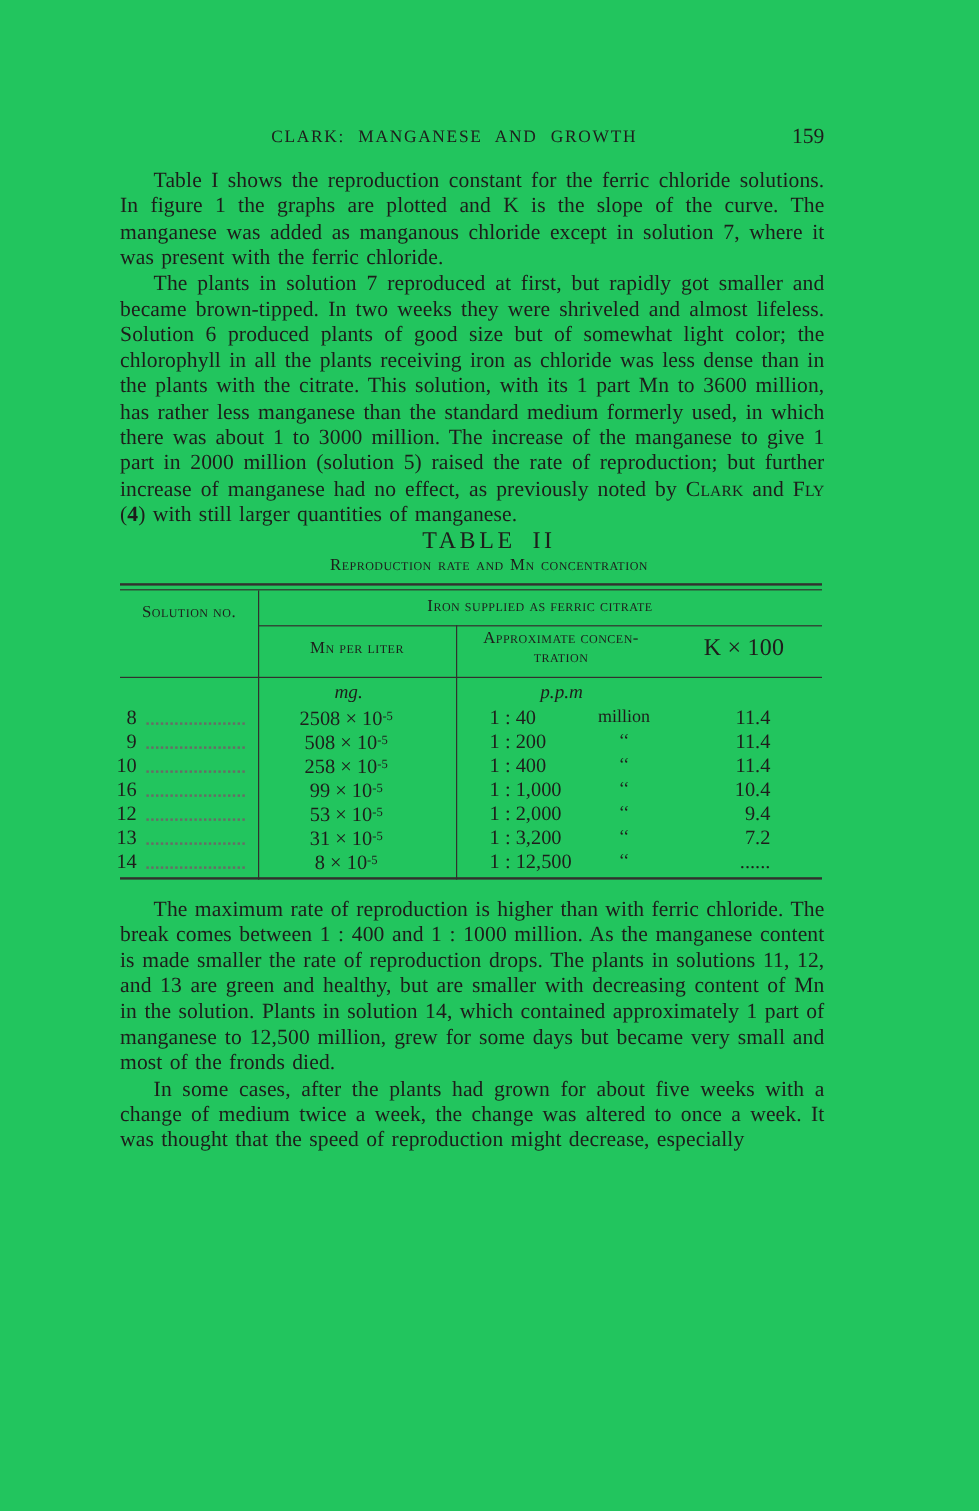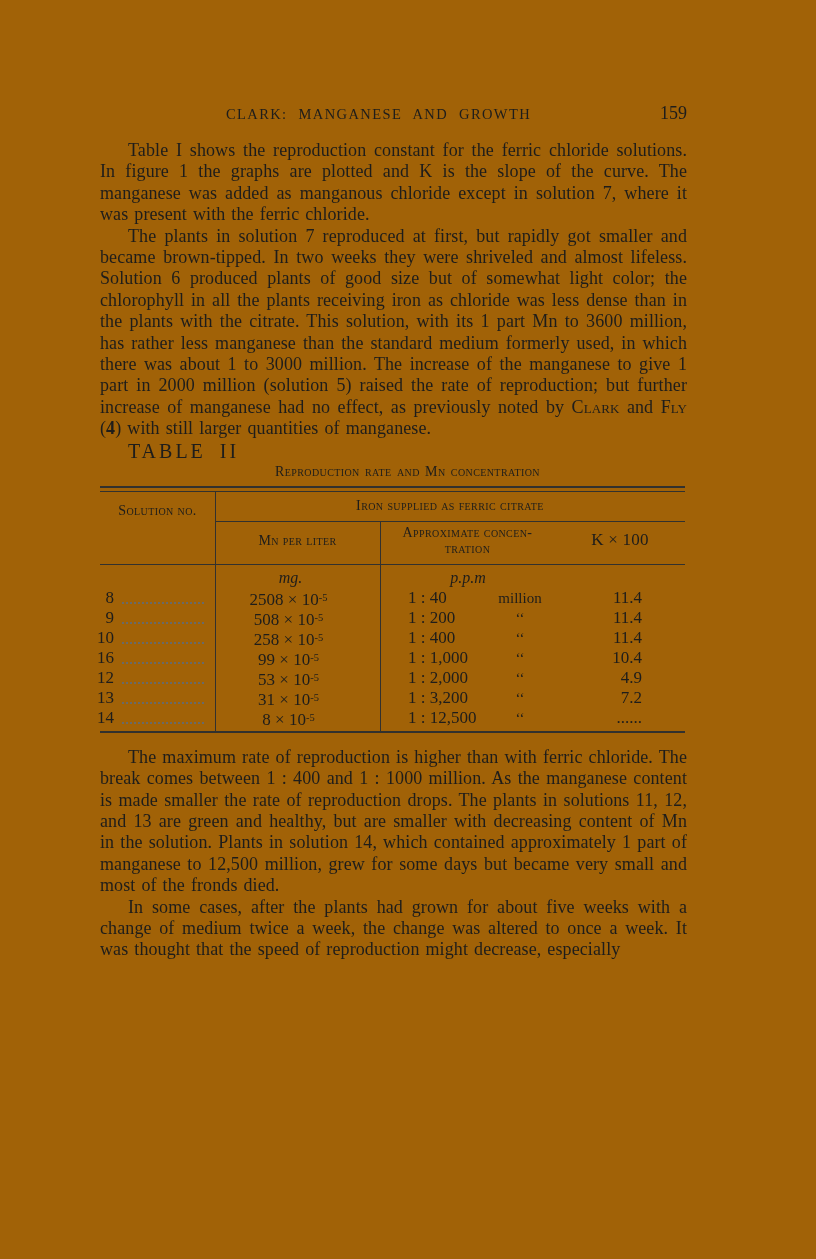--- a/index.html
+++ b/index.html
@@ -1,60 +1,60 @@
 <!DOCTYPE html>
 <html><head>
 <meta charset="utf-8">
 <style>
   html,body{margin:0;padding:0;background:#e8e8e6;}
   .page{
     position:relative;width:816px;height:1259px;margin:0 auto;
-    background:#a16207;color:#1e1d1b;
+    background:#22c55e;color:#1e1d1b;
     font-family:"Liberation Serif","DejaVu Serif",serif;
     overflow:hidden;
   }
   
   .running-head{position:absolute;top:103px;left:100px;width:587px;height:22px;}
   .rh-title{
     position:absolute;left:0;right:30px;top:3px;text-align:center;
     font-size:14.5px;letter-spacing:1.4px;word-spacing:6px;white-space:nowrap;
   }
   .rh-num{position:absolute;right:0;top:0;font-size:18px;}
   
   .content{
     position:absolute;top:140px;left:100px;width:587px;
     font-size:18px;line-height:21.4px;text-align:justify;
     word-spacing:1.4px;letter-spacing:0.1px;
   }
   .content p{margin:0;text-indent:28px;}
   .sc{font-variant:small-caps;}
   .bold{font-weight:bold;}
   
-  .table-title{margin:16px 0 0;text-indent:0;font-size:20px;
+  .table-title{margin:16px 0 0;text-align:center;text-indent:0;font-size:20px;
     letter-spacing:3px;line-height:23px;word-spacing:6px;}
   .table-caption{margin:3px 0 0;text-align:center;text-indent:0;
     font-variant:small-caps;font-size:14px;line-height:17px;letter-spacing:0.4px;}
   
   .tgrid{position:relative;margin-top:6px;height:248px;font-size:17px;
     line-height:20px;text-align:left;word-spacing:normal;letter-spacing:0;}
   .rule{position:absolute;background:#32312e;}
   .hr-top1{top:0;left:0;width:585px;height:2px;}
   .hr-top2{top:5px;left:0;width:585px;height:1px;}
   .hr-span{top:35px;left:115px;width:470px;height:1px;}
   .hr-mid{top:78px;left:0;width:585px;height:1px;}
   .hr-bottom{top:245px;left:0;width:585px;height:2px;}
   .vr1{top:6px;left:115px;width:1px;height:241px;}
   .vr2{top:35px;left:280px;width:1px;height:212px;}
   .th{position:absolute;font-variant:small-caps;font-size:14px;
     letter-spacing:0.4px;text-align:center;line-height:16px;}
   .th-solution{left:0;width:115px;top:17px;}
   .th-span{left:115px;width:470px;top:12px;}
   .th-mn{left:115px;width:165px;top:47px;}
   .th-approx{left:280px;width:175px;top:39px;}
-  .th-k{left:455px;width:130px;top:46px;font-variant:normal;font-size:17px;letter-spacing:0.2px;}
+  .th-k{left:455px;width:130px;top:46px;font-variant:normal;font-size:20px;letter-spacing:0.2px;}
   .unit{position:absolute;top:82px;font-style:italic;font-size:16px;text-align:center;}
   .unit-mg{left:108px;width:165px;}
   .unit-ppm{left:298px;width:140px;}
   .rows{position:absolute;top:102px;left:0;width:585px;}
   .trow{position:relative;height:20px;}
   .c-no{position:absolute;left:-4px;width:18px;text-align:right;}
   .c-dots{position:absolute;left:22px;width:82px;top:4px;height:10px;
     border-bottom:2px dotted #6a6a66;}
   .c-mn{position:absolute;left:130px;width:117px;text-align:center;white-space:nowrap;}
   .c-mn sup{font-size:10.5px;vertical-align:4px;letter-spacing:0;}
@@ -132,21 +132,21 @@
           <span class="c-ratio">1 : 1,000</span>
           <span class="c-unit">‘‘</span>
           <span class="c-k">10.4</span>
         </div>
         <div class="trow">
           <span class="c-no">12</span>
             <span class="c-dots"></span>
           <span class="c-mn"><span>53</span><span> × 10</span><sup>-5</sup></span>
           <span class="c-ratio">1 : 2,000</span>
           <span class="c-unit">‘‘</span>
-          <span class="c-k">4.9</span>
+          <span class="c-k">9.4</span>
         </div>
         <div class="trow">
           <span class="c-no">13</span>
             <span class="c-dots"></span>
           <span class="c-mn"><span>31</span><span> × 10</span><sup>-5</sup></span>
           <span class="c-ratio">1 : 3,200</span>
           <span class="c-unit">‘‘</span>
           <span class="c-k">7.2</span>
         </div>
         <div class="trow">

